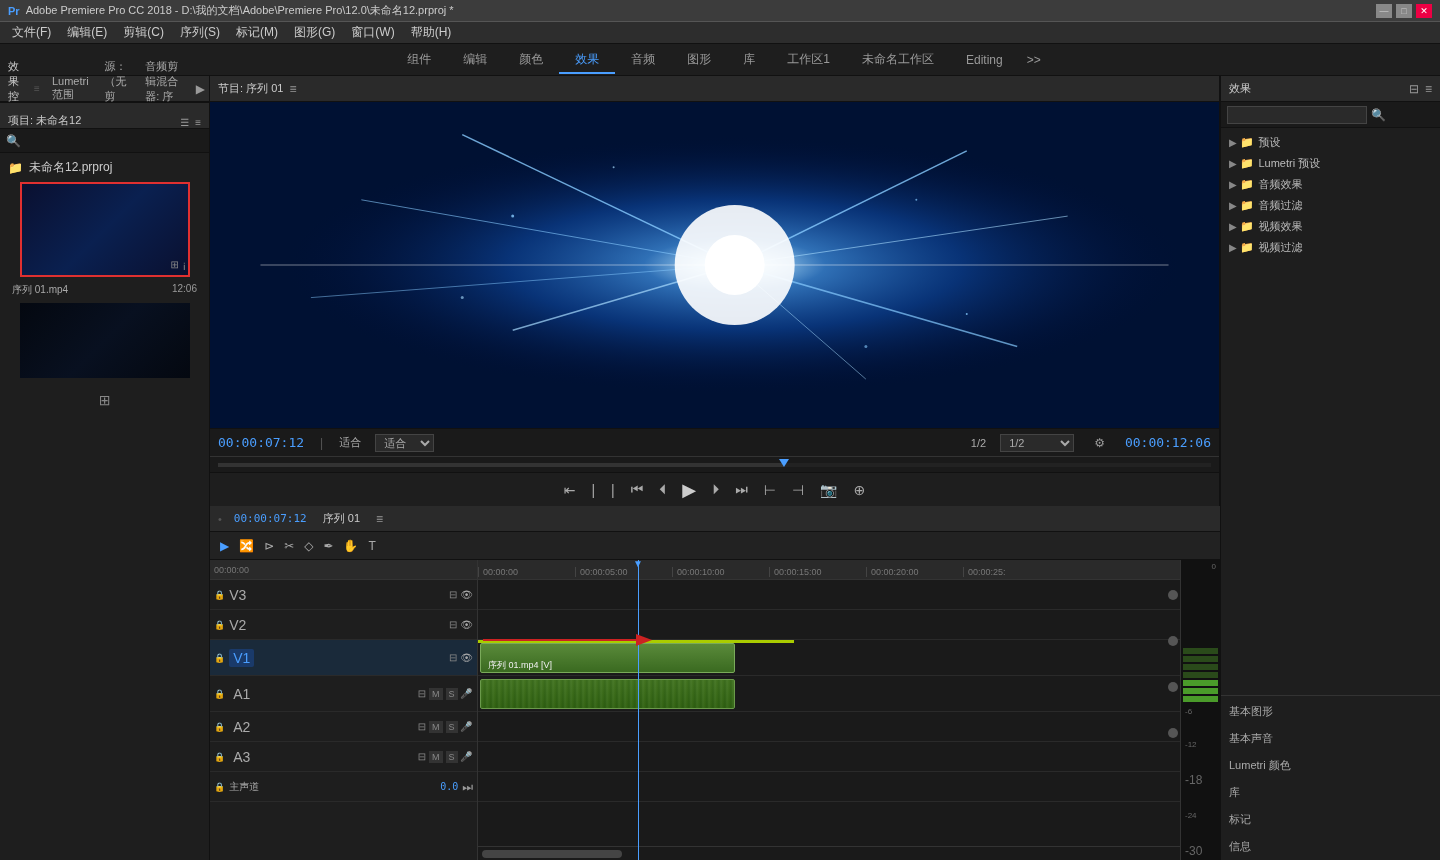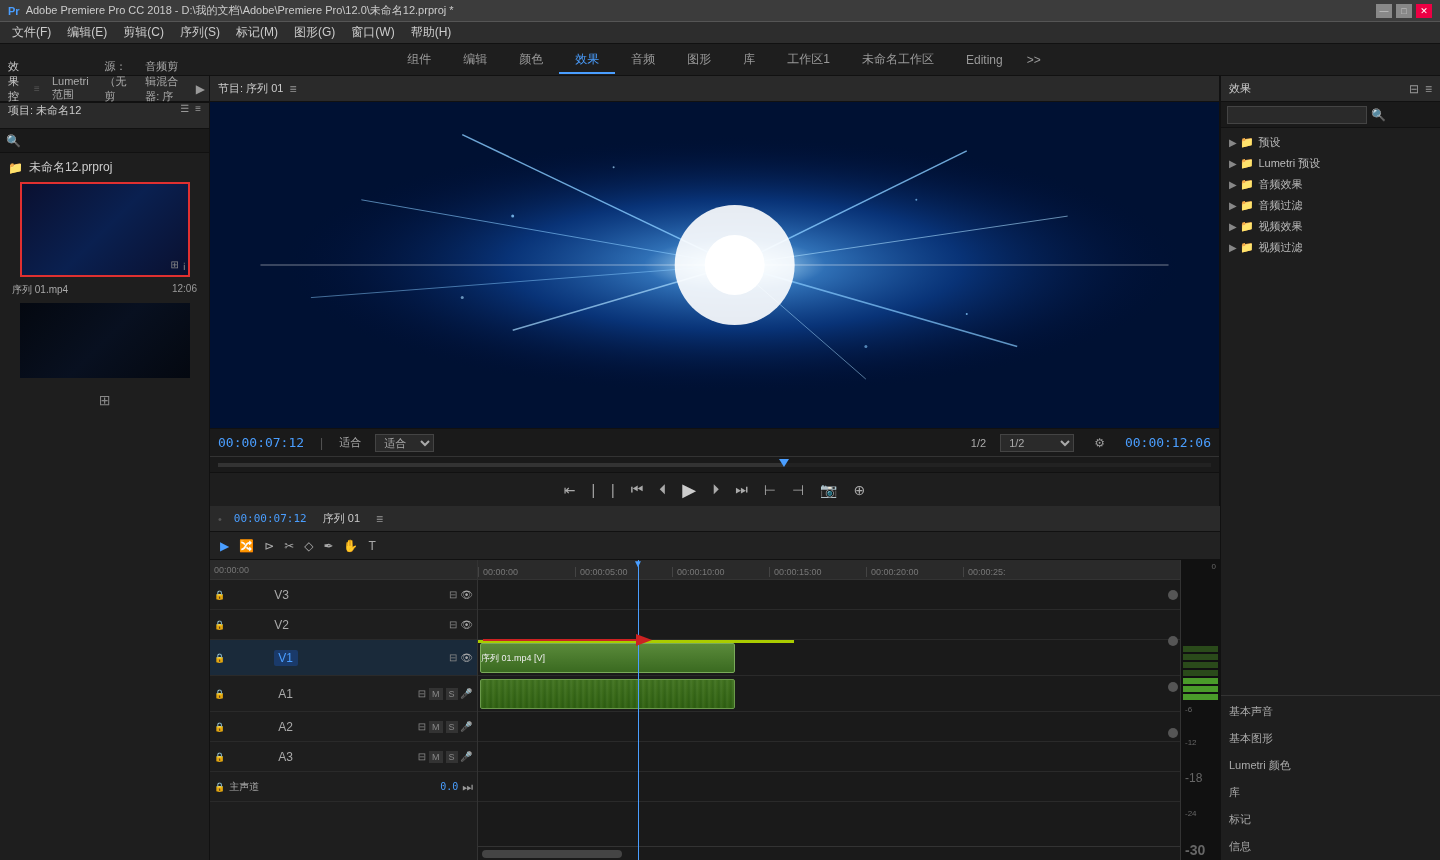--- a/index.html
+++ b/index.html
@@ -33,21 +33,21 @@
     
     .panel-tabs { display: flex; align-items: center; background: #2a2a2a; height: 26px; border-bottom: 1px solid #111; padding: 0 4px; gap: 8px; }
     .panel-tab { font-size: 11px; color: #aaa; cursor: pointer; padding: 2px 4px; }
     .panel-tab.active { color: #ccc; }
     .panel-menu { margin-left: auto; cursor: pointer; color: #999; }
 
     .effects-content { flex: 1; display: flex; align-items: center; justify-content: center; color: #666; font-size: 11px; }
 
     
     .project-panel { border-top: 1px solid #111; height: 310px; display: flex; flex-direction: column; }
-    .project-header { display: flex; align-items: flex-start; background: #2a2a2a; height: 26px; padding: 0 8px; border-bottom: 1px solid #111; }
+    .project-header { display: flex; align-items: flex-end; background: #2a2a2a; height: 26px; padding: 0 8px; border-bottom: 1px solid #111; }
     .project-title { font-size: 11px; color: #ccc; flex: 1; }
     .project-icons { display: flex; gap: 6px; color: #999; font-size: 10px; }
 
     .project-search { height: 24px; background: #1a1a1a; border-bottom: 1px solid #111; display: flex; align-items: center; padding: 0 6px; }
     .project-search input { background: transparent; border: none; color: #ccc; font-size: 11px; width: 100%; outline: none; }
 
     .project-content { flex: 1; overflow: hidden; padding: 4px; }
     .project-item { display: flex; align-items: center; gap: 6px; padding: 2px 4px; cursor: pointer; }
 
     .project-thumbnail { width: 170px; height: 95px; background: #0a1020; margin: 4px auto; position: relative; border: 2px solid #e03030; overflow: hidden; }
@@ -85,37 +85,37 @@
     .tl-tool { color: #aaa; cursor: pointer; font-size: 12px; padding: 2px; }
     .tl-tool.active { color: #4a9eff; }
 
     .timeline-body { display: flex; flex: 1; }
     .timeline-tracks-left { width: 268px; background: #1e1e1e; border-right: 1px solid #333; display: flex; flex-direction: column; }
     .timeline-ruler { height: 20px; background: #2a2a2a; border-bottom: 1px solid #333; display: flex; align-items: center; padding: 0 4px; font-size: 9px; color: #888; }
 
     .track-row { height: 30px; display: flex; align-items: center; border-bottom: 1px solid #2a2a2a; padding: 0 4px; gap: 4px; }
     .track-row.tall { height: 36px; }
     .track-lock { font-size: 9px; color: #888; cursor: pointer; }
-    .track-name { font-size: 12px; color: #aaa; min-width: 24px; margin-left: 45px; }
+    .track-name { font-size: 14px; color: #aaa; min-width: 24px; }
     .track-name.video { color: #4a9eff; background: #1a3a6a; padding: 1px 4px; border-radius: 2px; }
     .track-name.audio { color: #aaa; padding: 1px 4px; }
     .track-icons { display: flex; gap: 3px; margin-left: auto; }
     .track-m { font-size: 9px; color: #888; background: #333; padding: 1px 3px; cursor: pointer; }
     .track-s { font-size: 9px; color: #888; background: #333; padding: 1px 3px; cursor: pointer; }
 
     .timeline-tracks-right { flex: 1; background: #1a1a1a; display: flex; flex-direction: column; overflow: hidden; position: relative; }
     .tl-ruler-right { height: 20px; background: #2a2a2a; border-bottom: 1px solid #333; display: flex; align-items: flex-end; padding: 0 0 2px 0; font-size: 9px; color: #777; gap: 0; }
     .ruler-label { width: 97px; text-align: left; padding-left: 4px; border-left: 1px solid #444; }
 
     .tl-track-right { height: 30px; border-bottom: 1px solid #2a2a2a; position: relative; }
     .tl-track-right.tall { height: 36px; }
     .tl-track-right.video-track { background: #1a1a1a; }
     .tl-track-right.audio-track { background: #1a1a1a; }
 
-    .clip-block { position: absolute; height: 26px; top: 2px; border-radius: 2px; overflow: hidden; display: flex; align-items: center; padding: 0 0; font-size: 9px; color: #fff; }
+    .clip-block { position: absolute; height: 26px; top: 2px; border-radius: 2px; overflow: hidden; display: flex; align-items: flex-end; padding: 0 7px; font-size: 9px; color: #fff; }
     .clip-block.video { background: linear-gradient(to bottom, #5a8a3a, #3a6a20); border: 1px solid #7aaa5a; }
     .clip-block.audio { background: linear-gradient(to bottom, #4a7a2a, #2a5a10); border: 1px solid #6a9a4a; }
 
     .playhead { position: absolute; top: 0; bottom: 0; width: 1px; background: #4a9eff; z-index: 10; left: 160px; }
     .playhead::before { content: '▼'; position: absolute; top: -2px; left: -5px; font-size: 10px; color: #4a9eff; }
 
     
     .right-panel { width: 220px; background: #1e1e1e; border-left: 1px solid #111; display: flex; flex-direction: column; }
     .right-panel-header { display: flex; align-items: center; background: #2a2a2a; height: 26px; padding: 0 8px; border-bottom: 1px solid #111; }
     .right-panel-title { font-size: 11px; color: #ccc; flex: 1; }
@@ -496,21 +496,21 @@
             <div style="height:6px;background:#2a4a1a;margin:1px 0;"></div>
           </div>
           <div style="font-size:8px;color:#666;padding:2px 4px;">-6</div>
           <div style="height:20px;"></div>
           <div style="font-size:8px;color:#666;padding:2px 4px;">-12</div>
           <div style="height:20px;"></div>
           <div style="font-size:12px;color:#666;padding:2px 4px;">-18</div>
           <div style="height:20px;"></div>
           <div style="font-size:8px;color:#666;padding:2px 4px;">-24</div>
           <div style="height:20px;"></div>
-          <div style="font-size:14px;color:#666;padding:2px 4px;font-weight:bold;">-30</div>
+          <div style="font-size:12px;color:#666;padding:2px 4px;">-30</div>
         </div>
       </div>
     </div>
   </div>
 
   <div class="right-panel">
     <div class="right-panel-header">
       <span class="right-panel-title">效果</span>
       <div class="right-panel-icons">
         <span style="cursor:pointer;color:#999;font-size:12px;">⊟</span>
@@ -551,21 +551,21 @@
       </div>
       <div class="effects-item">
         <span class="effects-arrow">▶</span>
         <span style="color:#4a7aff;font-size:11px;">📁</span>
         <span class="effects-label">视频过滤</span>
       </div>
     </div>
 
     <div class="effects-divider"></div>
 
+    <div class="effects-section">基本图形</div>
     <div class="effects-section">基本声音</div>
-    <div class="effects-section">基本图形</div>
     <div class="effects-section">Lumetri 颜色</div>
     <div class="effects-section">库</div>
     <div class="effects-section">标记</div>
     <div class="effects-section">信息</div>
   </div>
 
 </div>
 
 </body></html>

